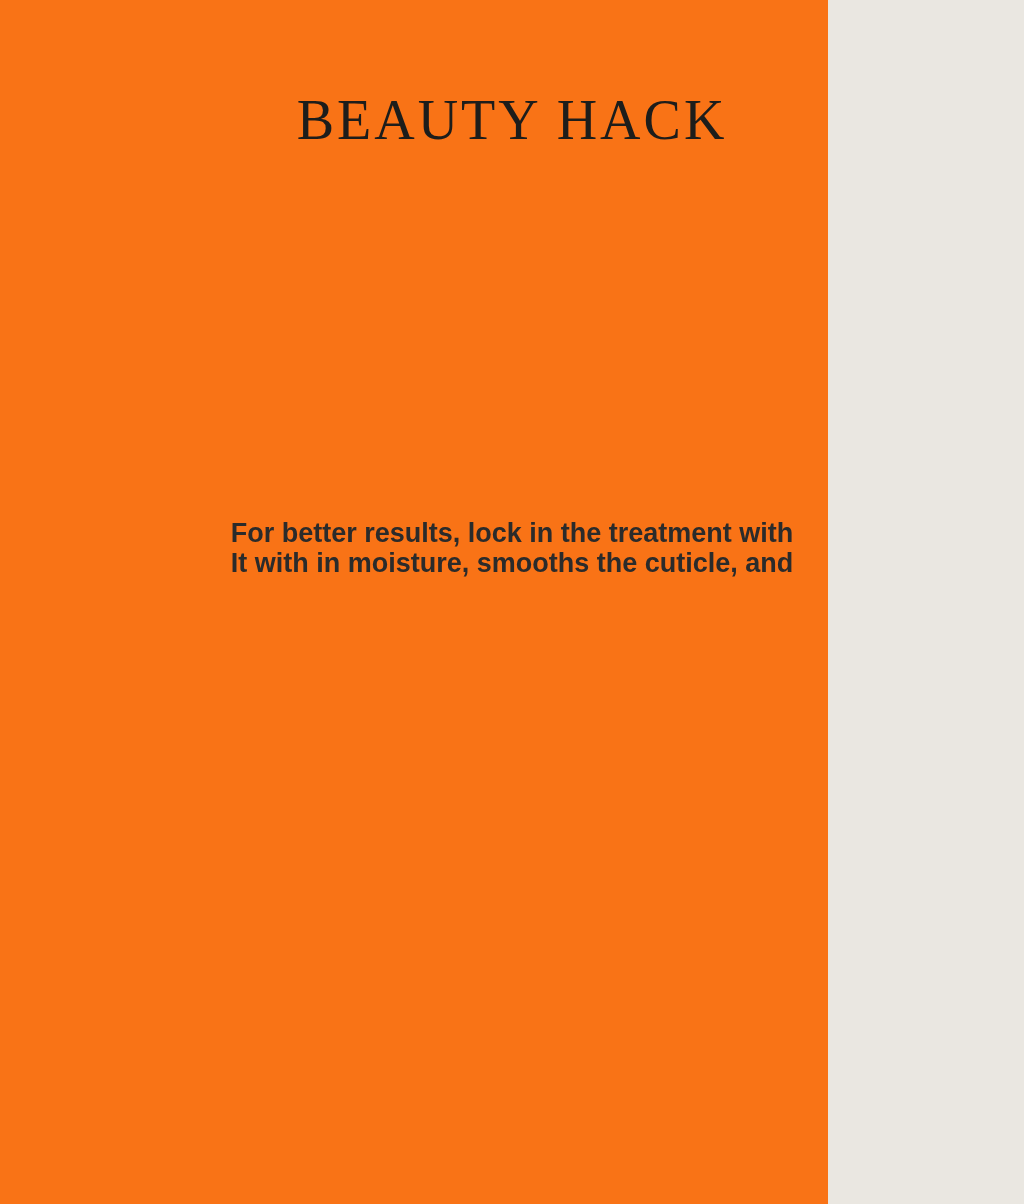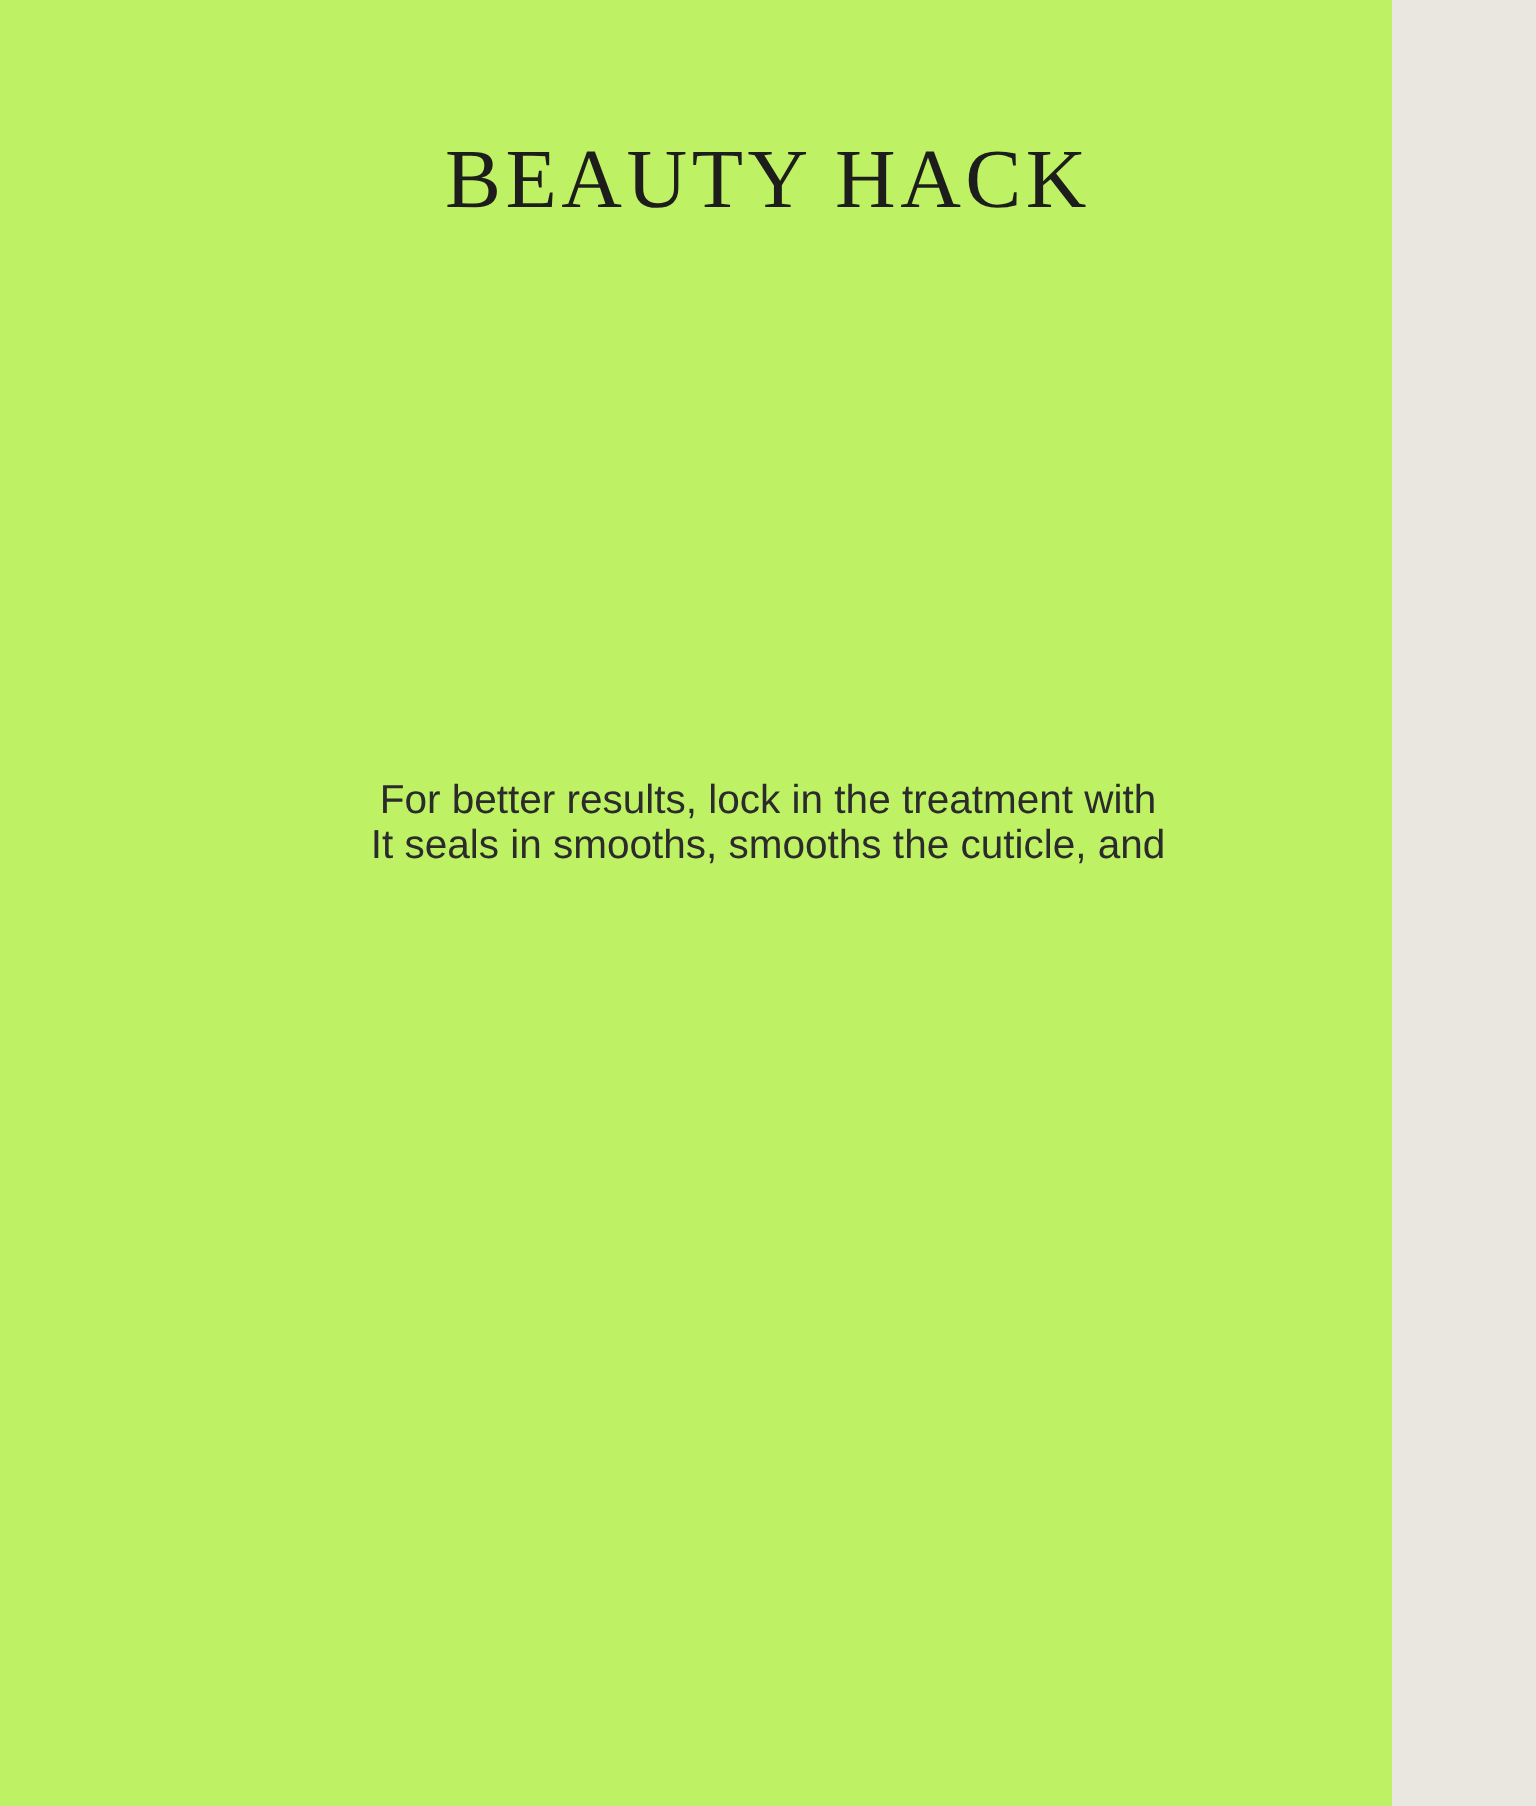--- a/index.html
+++ b/index.html
@@ -9,23 +9,23 @@
   body {
     width: 1024px;
     height: 1204px;
     background: #eae7e1;
     font-family: "Liberation Sans", sans-serif;
     overflow: hidden;
     position: relative;
   }
   .page {
     position: relative;
-    width: 928px;
+    width: 828px;
     height: 1204px;
-    background: #bef264;
+    background: #f97316;
   }
   .title {
     position: absolute;
     top: 50px;
     left: 0;
     width: 1024px;
     text-align: center;
     font-family: "Liberation Serif", serif;
     font-size: 56px;
     line-height: 64px;
@@ -36,32 +36,32 @@
   .body-copy {
     position: absolute;
     top: 518px;
     left: 162px;
     width: 700px;
     text-align: center;
     font-family: "Liberation Sans", sans-serif;
     font-size: 27px;
     line-height: 30px;
     color: #2b2b2b;
-    font-weight: 400;
+    font-weight: 700;
   }
   .body-copy .line {
     display: block;
     white-space: nowrap;
   }
 </style>
 </head>
 <body>
 
 <div class="page">
 
   <h1 class="title">BEAUTY HACK</h1>
 
   <div class="body-copy">
     <span class="line">For better results, lock in the treatment with</span>
-    <span class="line">It seals in smooths, smooths the cuticle, and</span>
+    <span class="line">It with in moisture, smooths the cuticle, and</span>
   </div>
 
 </div>
 
 </body></html>

